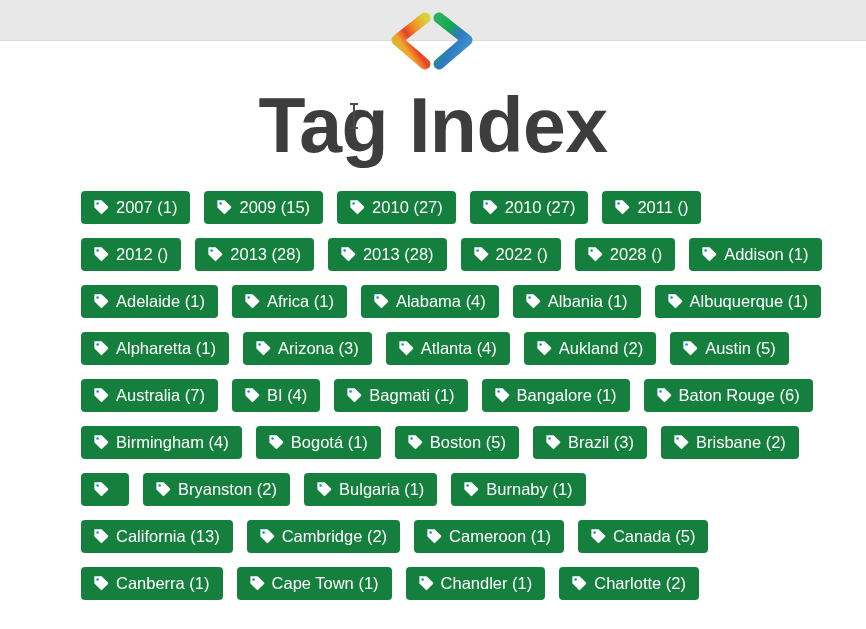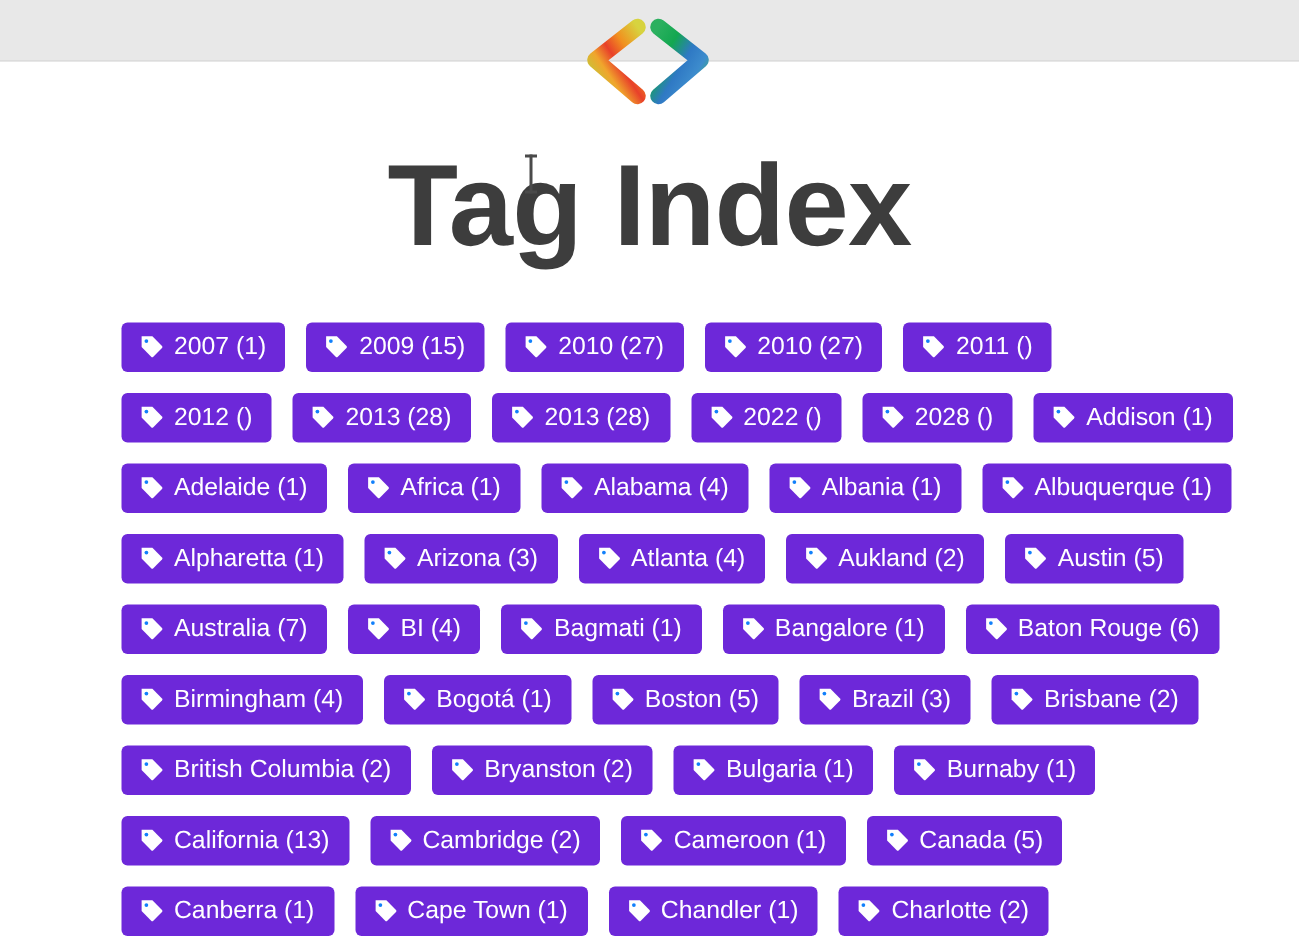--- a/index.html
+++ b/index.html
@@ -39,21 +39,21 @@
   }
   .logo-wrap svg { display: block; }
 
   
   .page {
     width: 100%;
     padding-top: 0;
   }
 
   .page-title {
-    margin: 12px;
+    margin: 0;
     padding-top: 44px;
     text-align: center;
     font-size: 77px;
     line-height: 1.06;
     font-weight: bold;
     color: #3d3d3d;
     letter-spacing: -0.5px;
     position: relative;
   }
 
@@ -87,21 +87,21 @@
   .tag-row {
     display: flex;
     flex-wrap: nowrap;
     justify-content: flex-start;
     margin-bottom: 14px;
     white-space: nowrap;
   }
   .tag {
     display: inline-flex;
     align-items: center;
-    background: #6d28d9;
+    background: #15803d;
     color: #ffffff;
     border-radius: 4px;
     padding: 6px 13px 7px 12px;
     margin-right: 14px;
     font-size: 16.5px;
     line-height: 20px;
     text-decoration: none;
     cursor: pointer;
     user-select: none;
     flex: 0 0 auto;
@@ -413,21 +413,20 @@
           <span class="tag-label">Brisbane (2)</span>
         </a>
       </div>
       <div class="tag-row">
         <a class="tag" href="#">
           <span class="tag-icon">
             <svg width="16" height="16" viewBox="0 0 16 16">
               <use href="#icon-tag"></use>
             </svg>
           </span>
-          <span class="tag-label">British Columbia (2)</span>
         </a>
         <a class="tag" href="#">
           <span class="tag-icon">
             <svg width="16" height="16" viewBox="0 0 16 16">
               <use href="#icon-tag"></use>
             </svg>
           </span>
           <span class="tag-label">Bryanston (2)</span>
         </a>
         <a class="tag" href="#">

